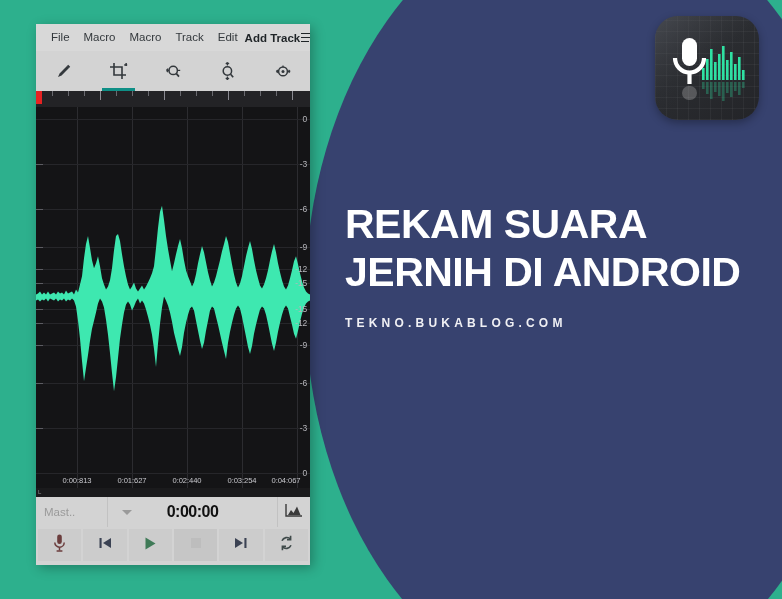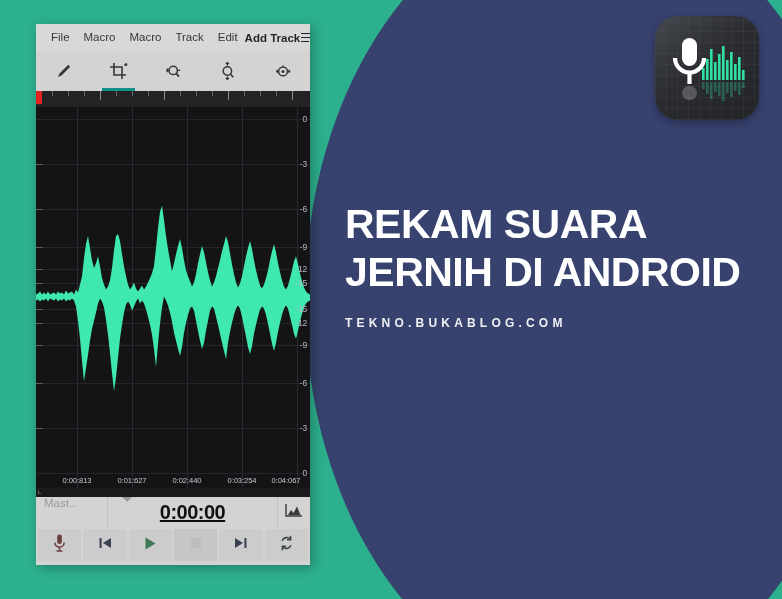--- a/index.html
+++ b/index.html
@@ -112,35 +112,35 @@
   .thinbar .lbl{position:absolute;left:2px;top:0px;font-size:6px;color:#8d8d92;line-height:9px;}
 
   
   .transport{
     background:#d3d3d3; flex:0 0 auto;
   }
   .tp-row1{
     height:30px; display:flex; align-items:stretch;
   }
   .sel{
-    display:flex;justify-content:space-between;
+    display:flex;align-items:center;justify-content:space-between;
     padding:0 12px 0 8px; box-sizing:border-box; cursor:default;
     border-right:1px solid #c2c2c2;
     gap:47px;
   }
   .sel.s1{width:72px;}
   .sel.s2{width:72px;}
   .sel span{font-size:11.5px;color:#9a9a9a;}
   .caret{
     width:0;height:0;border-left:5px solid transparent;border-right:5px solid transparent;
     border-top:5px solid #9a9a9a;
   }
   .timer{
     flex:1 1 auto; display:flex;align-items:center;justify-content:center;
-    font-size:20px;font-weight:bold;color:#101010;letter-spacing:-.5px;text-decoration:underline;
+    font-size:16px;font-weight:bold;color:#101010;letter-spacing:-.5px;
   }
   .wvbtn{
     width:32px;display:flex;align-items:center;justify-content:center;
     border-left:1px solid #c2c2c2;cursor:default;
   }
   .tp-row2{
     height:38px; display:flex; gap:2px; padding:2px 2px 4px 2px; box-sizing:border-box;
   }
   .tbtn{
     flex:1 1 0; background:#cccccc;

